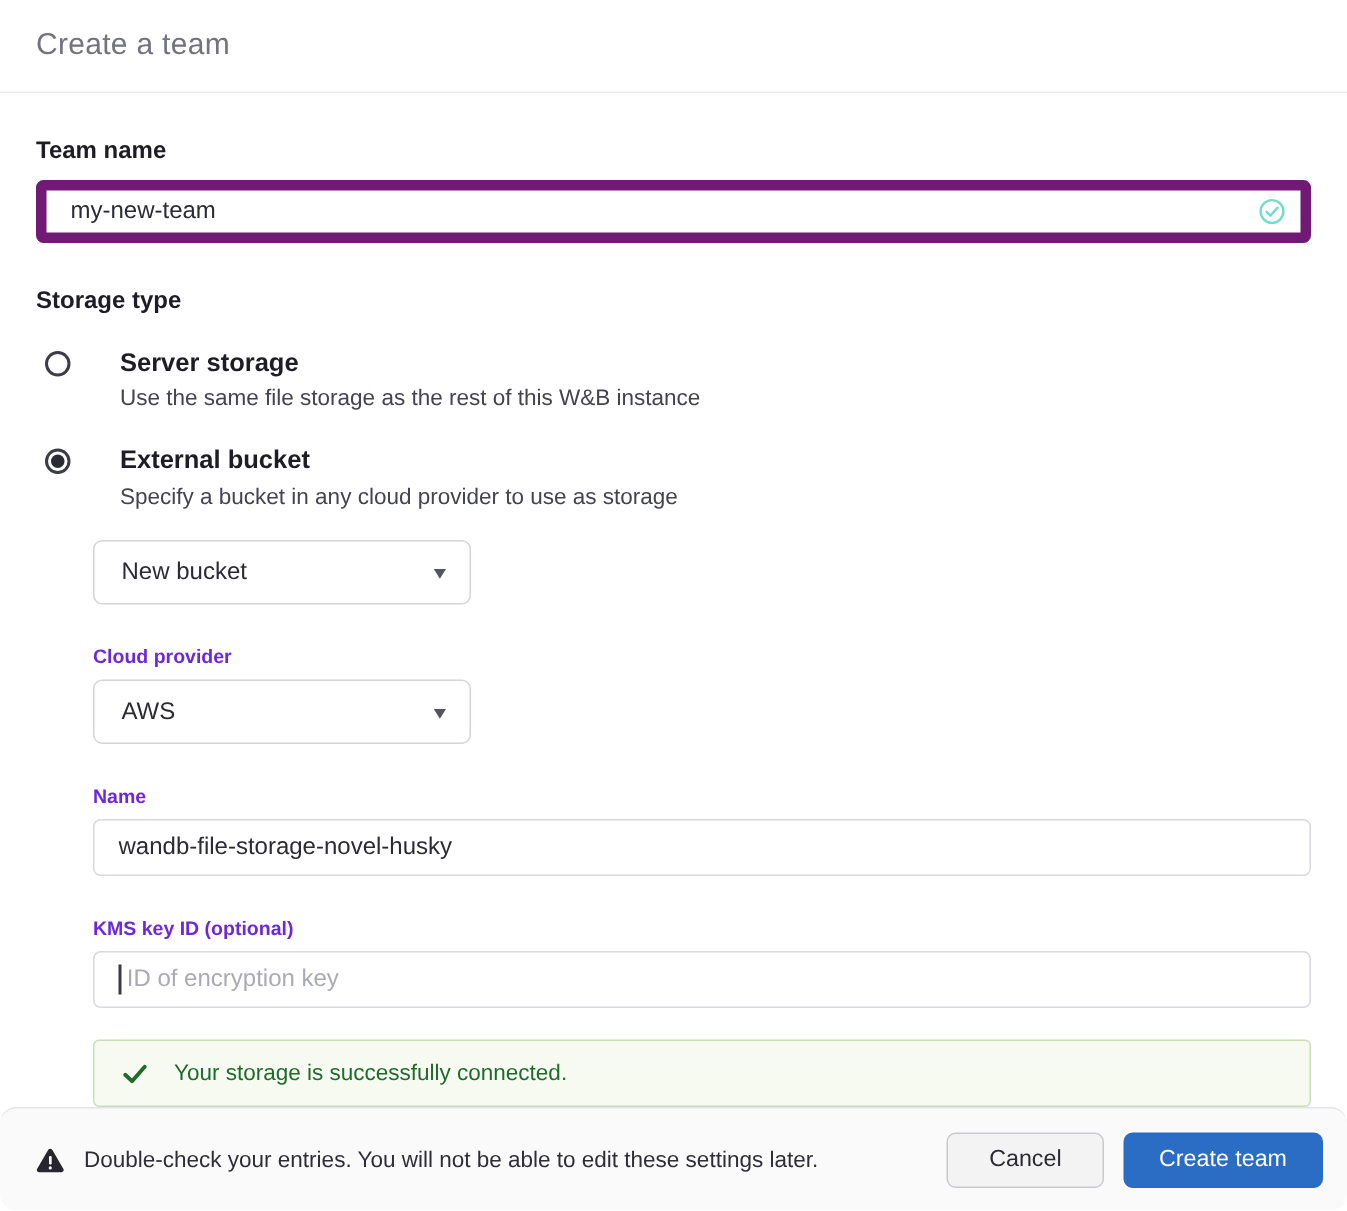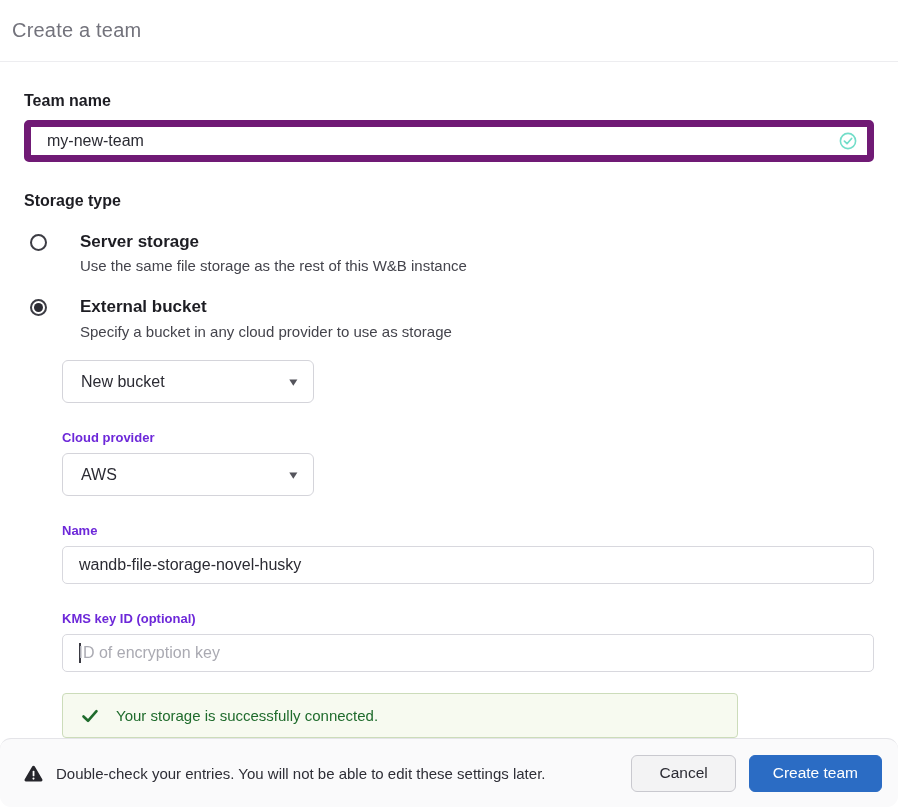--- a/index.html
+++ b/index.html
@@ -14,21 +14,21 @@
     height: 807px;
     background: #ffffff;
     overflow: hidden;
   }
 
   
   .modal-header {
     height: 62px;
     display: flex;
     align-items: center;
-    padding: 0 12px;
+    padding: 0 24px;
     border-bottom: 1px solid #ededf0;
   }
   .modal-title {
     font-size: 20px;
     color: #73737c;
     letter-spacing: .2px;
   }
 
   
   .modal-body { padding: 0 24px; }
@@ -154,31 +154,32 @@
     border: none; outline: none; width: 100%;
     font-family: inherit; font-size: 16px; color: #2b2b33;
     background: transparent;
   }
   .placeholder-wrap {
     display: flex;
     align-items: center;
     font-size: 16px;
     color: #aaaab2;
     white-space: pre;
+    gap: 6px;
   }
   .caret-bar {
     width: 1.5px;
     height: 20px;
     background: #3a3a42;
     margin-right: -2px;
   }
 
   
   .success-banner {
-    width: 676px;
+    width: 812px;
     height: 45px;
     margin-top: 21px;
     margin-left: 38px;
     background: #f7faf0;
     border: 1px solid #ccdcba;
     border-radius: 4px;
     display: flex;
     align-items: center;
     padding: 0 18px;
   }

